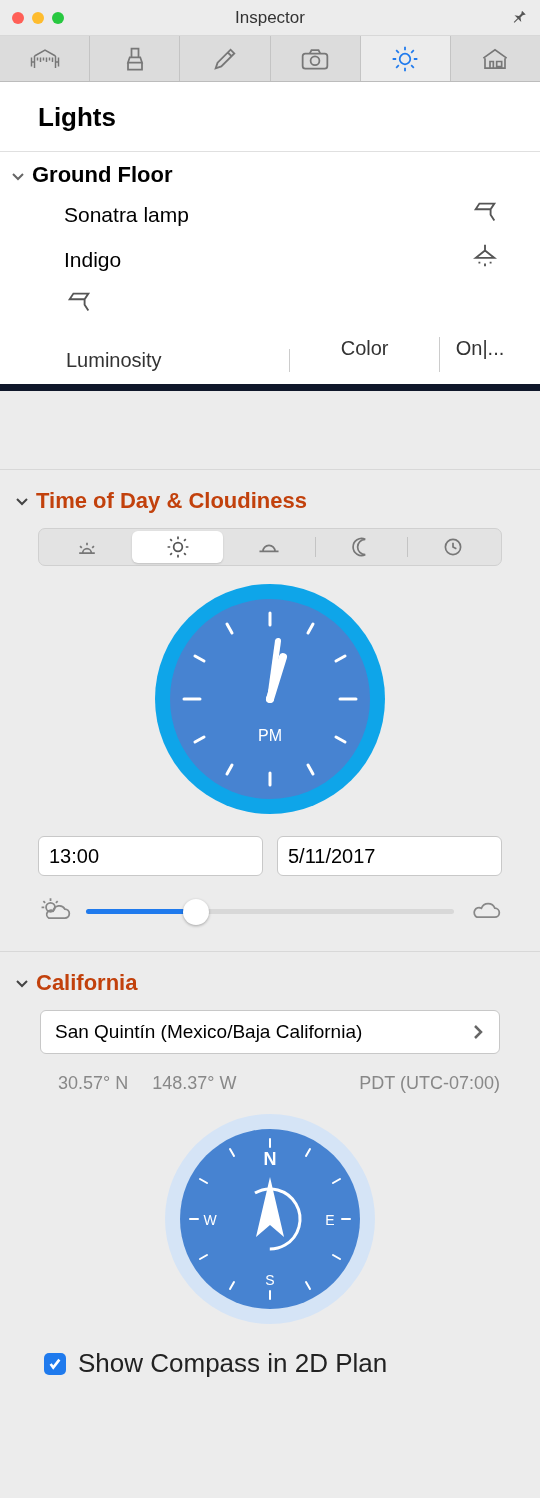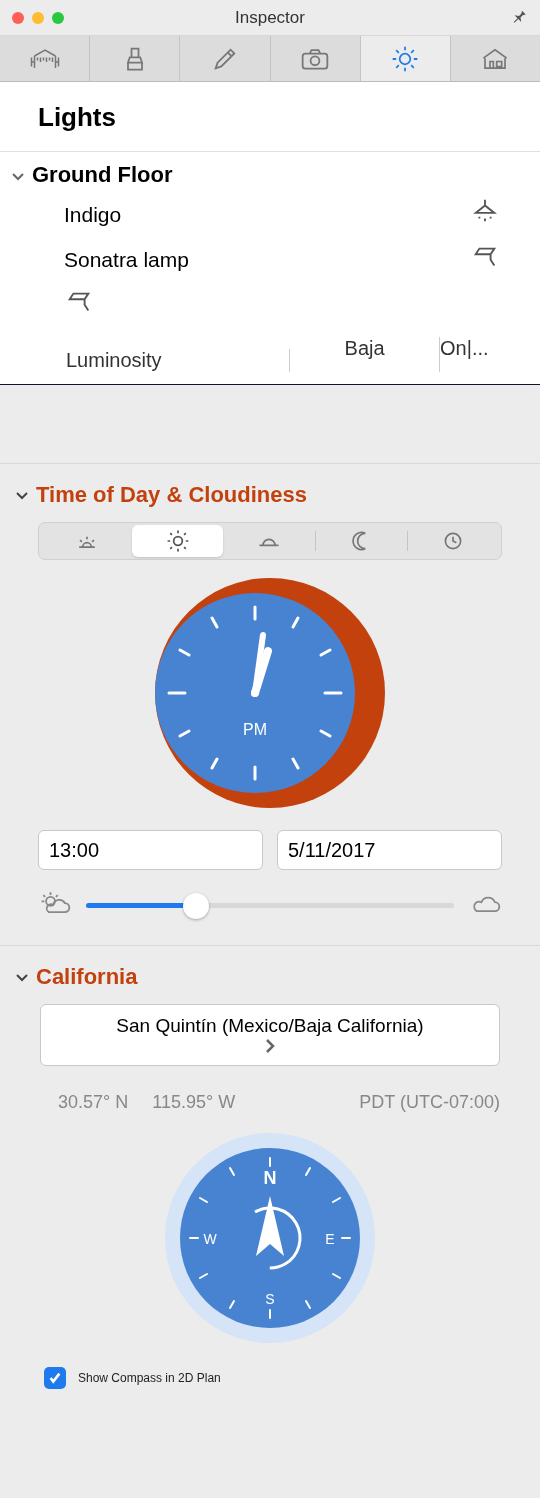--- a/index.html
+++ b/index.html
@@ -48,42 +48,42 @@
 
 .section-title {
   padding: 20px 28px 18px 38px;
   font-size: 26px; font-weight: 700;
   background: #fff;
   border-bottom: 1px solid #e0e0e0;
 }
 
 .lights-list {
   background: #fff;
-  border-bottom: 1px solid #0f172a;
+  border-bottom: 7px solid #0f172a;
 }
 .group-header {
   display: flex; align-items: center; gap: 6px;
   padding: 10px 10px 4px 10px;
   font-size: 22px; font-weight: 700;
 }
 .chevron-d { transform: translateY(1px); }
 .light-row {
   display: flex; align-items: center;
   padding: 6px 40px 6px 64px;
   font-size: 21px;
 }
 .light-row .name { flex: 1; }
 .light-row .light-icon { color: #666; }
 .columns-header {
   display: flex; padding: 10px 20px 12px 66px;
   font-size: 20px; color: #333;
 }
 .columns-header .col1 { flex: 1.2; border-right: 1px solid #ccc; margin-top: 12px; }
 .columns-header .col2 { flex: 0.8; text-align: center; border-right: 1px solid #ccc; }
-.columns-header .col3 { width: 80px; text-align: left; }
+.columns-header .col3 { width: 80px; text-align: center; }
 
 .panel {
   background: #ececec;
   padding: 18px 14px 24px 14px;
   border-top: 1px solid #d8d8d8;
 }
 .panel-header {
   display: flex; align-items: center; gap: 6px;
   font-size: 22px; font-weight: 700; color: #c2410c;
   margin-bottom: 14px;
@@ -106,22 +106,22 @@
   background: #fff; border-radius: 6px;
   box-shadow: 0 1px 2px rgba(0,0,0,0.15);
 }
 .time-presets .divider { width: 1px; background: #c4c4c4; margin: 6px 0; }
 
 .clock-wrap {
   display: flex; justify-content: center; margin-bottom: 22px;
 }
 .clock-ring {
   width: 230px; height: 230px; border-radius: 50%;
-  background: #c2410c;
-  display: flex; align-items: center; 
+  background: #0ea5e9;
+  display: flex; align-items: center; justify-content: center;
   position: relative;
 }
 .clock-face {
   width: 200px; height: 200px; border-radius: 50%;
   background: #4783d1;
   position: relative;
 }
 
 .time-inputs {
   display: flex; gap: 14px; margin: 0 24px 20px 24px;
@@ -151,21 +151,21 @@
 .slider-thumb {
   position: absolute; top: 50%; transform: translate(-50%,-50%);
   width: 26px; height: 26px; border-radius: 50%;
   background: #fff; box-shadow: 0 1px 3px rgba(0,0,0,0.3);
 }
 
 .location-btn {
   display: flex; align-items: center;
   background: #fff; border: 1px solid #c8c8c8;
   border-radius: 6px; padding: 10px 14px;
-  font-size: 19px; margin: 0 26px 26px 26px; flex-direction: column;
+  font-size: 19px; margin: 0 26px 19px 26px;
 }
 .location-btn span:first-child { flex: 1; }
 .coords {
   display: flex; gap: 24px; justify-content: flex-end;
   margin: 0 26px 20px 44px; color: #888;
   font-size: 18px;
 }
 .coords .tz { margin-left: auto; }
 
 .compass-wrap { display: flex; justify-content: center; margin-bottom: 24px; }
@@ -173,21 +173,21 @@
   width: 210px; height: 210px; border-radius: 50%;
   background: #d5e4f6; display: flex; align-items:center; justify-content:center;
 }
 .compass-face {
   width: 180px; height: 180px; border-radius: 50%;
   background: #4783d1; position: relative;
 }
 
 .check-row {
   display: flex; align-items: center; gap: 12px;
-  margin-left: 30px; font-size: 12px; color: #222;
+  margin-left: 30px; font-size: 26px; color: #222;
 }
 .checkbox {
   width: 22px; height: 22px; border-radius: 5px;
   background: #1f7aed; display:flex; align-items:center; justify-content:center;
 }
 .checkbox svg { stroke: #fff; }
 
 .gap-bar { height: 78px; background: #ececec; }
 </style>
 </head>
@@ -247,46 +247,46 @@
 
 <div class="lights-list">
   <div class="group-header">
     <svg class="chevron-d" width="16" height="16" viewBox="0 0 16 16" fill="none" stroke="#666" stroke-width="2">
         <path d="M3 6l5 5 5-5"></path>
       </svg>
     <span>Ground Floor</span>
   </div>
 
   <div class="light-row">
+    <span class="name">Sonatra lamp</span>
+    <span class="light-icon">
+      <svg width="30" height="28" viewBox="0 0 32 30" fill="none" stroke="#555" stroke-width="2">
+          <path d="M6 12h16l4-6H10zM22 12v6l4 6"></path>
+        </svg>
+    </span>
+  </div>
+  <div class="light-row">
     <span class="name">Indigo</span>
     <span class="light-icon">
       <svg width="30" height="28" viewBox="0 0 32 30" fill="none" stroke="#555" stroke-width="2">
           <path d="M16 2v6M6 16L16 8l10 8H6zM10 20v2M16 22v3M22 20v2"></path>
         </svg>
     </span>
   </div>
   <div class="light-row">
-    <span class="name">Sonatra lamp</span>
     <span class="light-icon">
       <svg width="30" height="28" viewBox="0 0 32 30" fill="none" stroke="#555" stroke-width="2">
           <path d="M6 12h16l4-6H10zM22 12v6l4 6"></path>
         </svg>
     </span>
   </div>
-  <div class="light-row">
-    <span class="light-icon">
-      <svg width="30" height="28" viewBox="0 0 32 30" fill="none" stroke="#555" stroke-width="2">
-          <path d="M6 12h16l4-6H10zM22 12v6l4 6"></path>
-        </svg>
-    </span>
-  </div>
 
   <div class="columns-header">
     <div class="col1">Luminosity</div>
-    <div class="col2">Baja</div>
+    <div class="col2">Color</div>
     <div class="col3">On|...</div>
   </div>
 </div>
 
 <div class="gap-bar"></div>
 
 <div class="panel">
   <div class="panel-header">
     <svg width="16" height="16" viewBox="0 0 16 16" fill="none" stroke="#444" stroke-width="2">
         <path d="M3 6l5 5 5-5"></path>
@@ -394,21 +394,21 @@
 
   <div class="location-btn">
     <span>San Quintín (Mexico/Baja California)</span>
     <svg width="14" height="18" viewBox="0 0 14 18" fill="none" stroke="#666" stroke-width="2.5">
         <path d="M4 3l6 6-6 6"></path>
       </svg>
   </div>
 
   <div class="coords">
     <span>30.57° N</span>
-    <span>115.95° W</span>
+    <span>148.37° W</span>
     <span class="tz">PDT (UTC-07:00)</span>
   </div>
 
   <div class="compass-wrap">
     <div class="compass-ring">
       <div class="compass-face">
         <svg width="180" height="180" viewBox="0 0 180 180">
           <g stroke="#fff" stroke-width="2" stroke-linecap="round">
             <line x1="90" y1="10" x2="90" y2="18"></line>
             <line x1="90" y1="162" x2="90" y2="170"></line>

